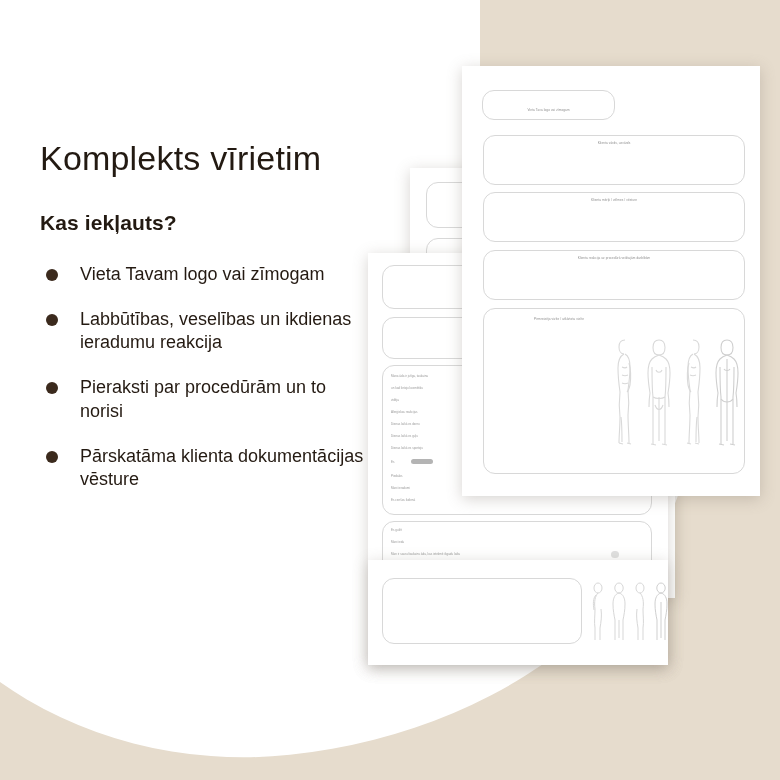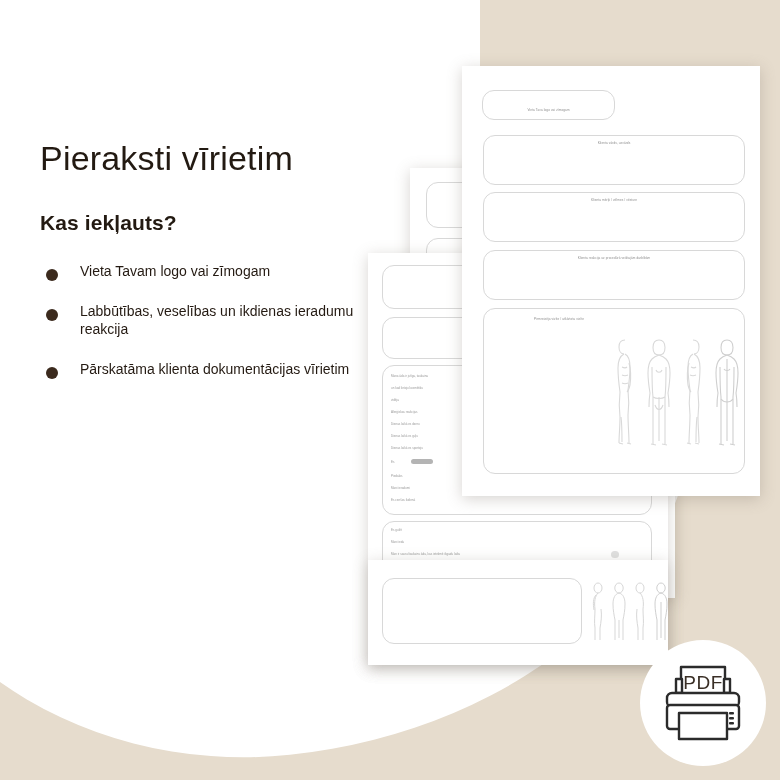--- a/index.html
+++ b/index.html
@@ -34,21 +34,21 @@
     font-weight:400;line-height:1.1;margin:0 0 34px 0;
     white-space:nowrap;
   }
   .subtitle{
     font-size:21px;font-weight:700;color:#231a12;
     margin:16px 0 28px 0;letter-spacing:.1px;
   }
   ul.bullets{list-style:none;margin:0;padding:0;}
   ul.bullets li{
     position:relative;padding-left:40px;margin-bottom:22px;
-    font-size:14px;line-height:1.28;color:#241a12;font-weight:400;
+    font-size:18px;line-height:1.28;color:#241a12;font-weight:400;
   }
   ul.bullets li .dot{
     position:absolute;left:6px;top:6px;width:12px;height:12px;
     background:#3b2a1d;border-radius:50%;
   }
 
   
   .sheet{
     position:absolute;background:#fff;
     box-shadow:0 3px 14px rgba(120,110,100,.30);
@@ -269,51 +269,37 @@
             <path d="M15 22 L15 104"></path>
             <path d="M9 62 C12 66 18 66 21 62"></path>
             <path d="M12 32 C13 34 17 34 18 32"></path>
             <path d="M7 107 L12 108 M18 107 L23 108"></path>
           </g>
         </svg>
       </div>
     </div>
   </div>
 
-  <div class="badge">
-    <svg width="92" height="92" viewBox="0 0 92 92" aria-hidden="false">
-      <g fill="none" stroke="#2b2b2b" stroke-width="2.4" stroke-linejoin="round" stroke-linecap="round">
-        <rect x="24" y="10" width="44" height="30" fill="#ffffff"></rect>
-        <rect x="19" y="22" width="6" height="14" fill="#ffffff"></rect>
-        <rect x="67" y="22" width="6" height="14" fill="#ffffff"></rect>
-        <rect x="10" y="36" width="72" height="14" rx="5" fill="#ffffff"></rect>
-        <rect x="10" y="48" width="72" height="24" rx="3" fill="#ffffff"></rect>
-        <rect x="22" y="56" width="48" height="26" fill="#ffffff"></rect>
-      </g>
-      <g fill="#2b2b2b">
-        <rect x="72" y="55" width="5" height="2.6" rx="1"></rect>
-        <rect x="72" y="60" width="5" height="2.6" rx="1"></rect>
-        <rect x="72" y="65" width="5" height="2.6" rx="1"></rect>
-      </g>
-      <text class="pdftext" x="46" y="32" text-anchor="middle">PDF</text>
-    </svg>
-  </div>
 
   <div class="copy">
-    <h1 class="title">Pieraksti vīrietim</h1>
+    <h1 class="title">Komplekts vīrietim</h1>
     <h2 class="subtitle">Kas iekļauts?</h2>
     <ul class="bullets">
       <li>
         <span class="dot"></span>
         <span>Vieta Tavam logo vai zīmogam</span>
       </li>
       <li>
         <span class="dot"></span>
         <span>Labbūtības, veselības un ikdienas ieradumu reakcija</span>
       </li>
       <li>
         <span class="dot"></span>
-        <span>Pārskatāma klienta dokumentācijas vīrietim</span>
+        <span>Pieraksti par procedūrām un to norisi</span>
+      </li>
+      <li>
+        <span class="dot"></span>
+        <span>Pārskatāma klienta dokumentācijas vēsture</span>
       </li>
     </ul>
   </div>
 
 </div>
 
 </body></html>

